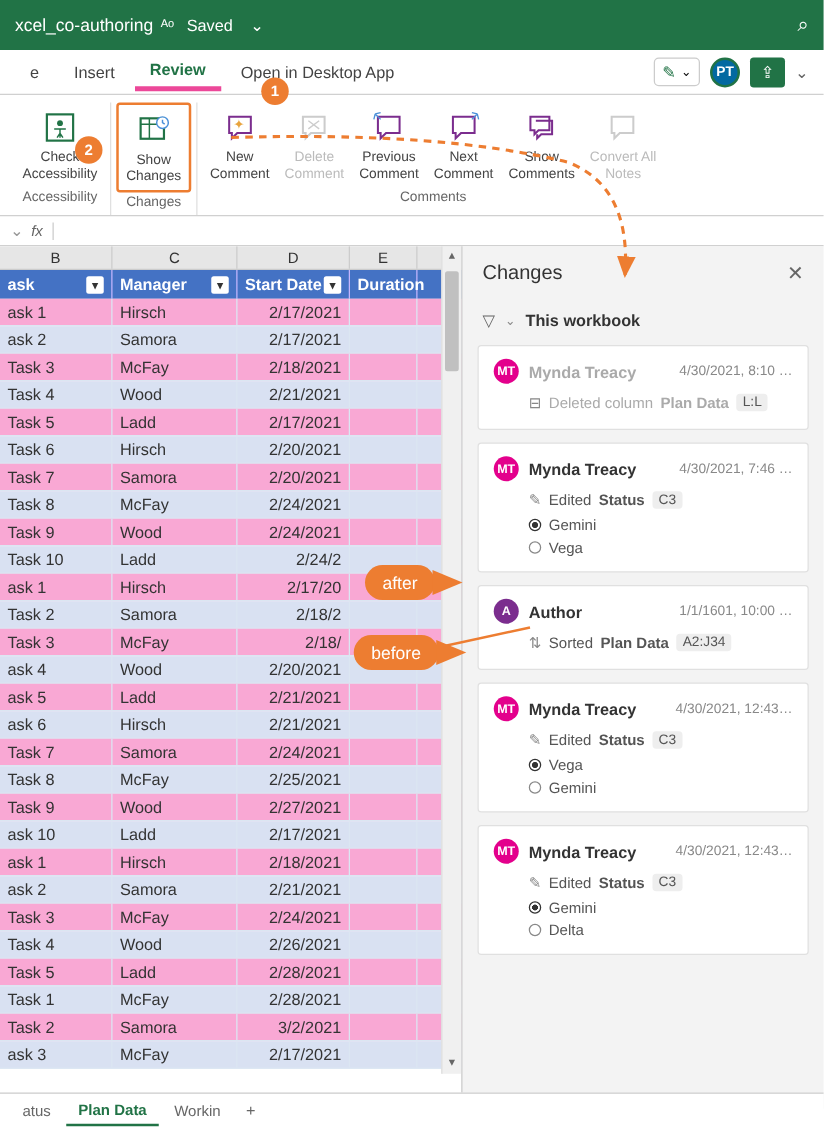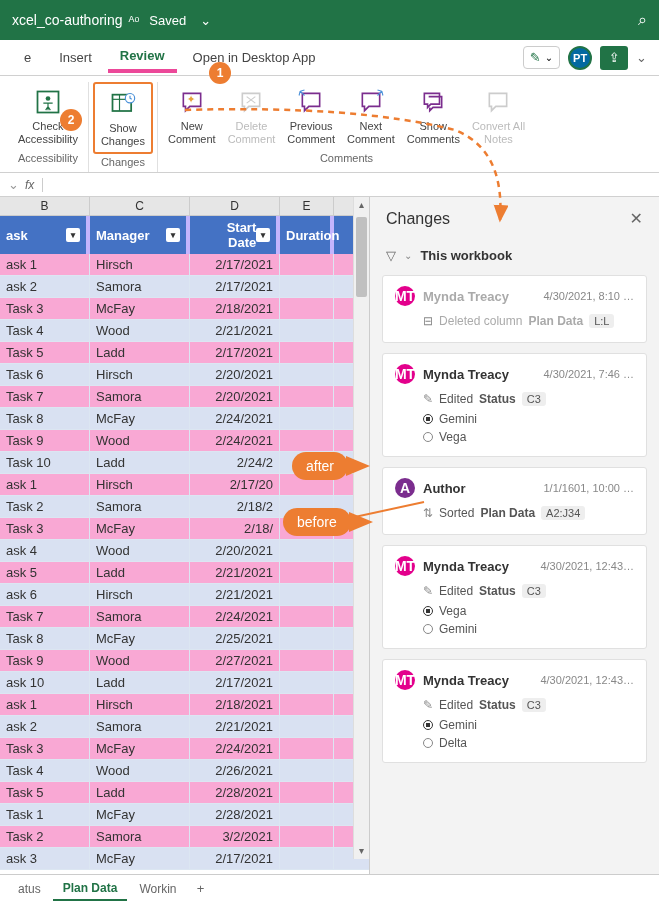--- a/index.html
+++ b/index.html
@@ -46,21 +46,21 @@
 
 .col-headers { display: flex; background: #e6e6e6; border-bottom: 1px solid #ccc; }
 .col-header { border-right: 1px solid #ccc; text-align: center; font-size: 12px; color: #333; padding: 2px 0; }
 .col-b { width: 90px; }
 .col-c { width: 100px; }
 .col-d { width: 90px; }
 .col-e { width: 54px; }
 
 
 .table-header-row { display: flex; background: #4472c4; color: #fff; font-weight: 600; }
-.table-header { padding: 4px 6px; border-right: 4px solid #c4b5fd; display: flex; align-items: center; justify-content: space-between; font-size: 13px; }
+.table-header { padding: 4px 6px; border-right: 1px solid #c4b5fd; display: flex; align-items: center; justify-content: space-between; font-size: 13px; }
 .dropdown-arrow { width: 14px; height: 14px; background: #fff; color: #333; display: flex; align-items: center; justify-content: center; font-size: 9px; border-radius: 2px; }
 .table-row { display: flex; border-bottom: 1px solid #dce6f2; }
 .table-row.even { background: #d9e1f2; }
 .table-row.odd { background: #f9a8d4; }
 .table-cell { padding: 3px 6px; border-right: 1px solid #dce6f2; font-size: 13px; color: #333; overflow: hidden; white-space: nowrap; }
 .cell-b { width: 90px; }
 .cell-c { width: 100px; }
 .cell-d { width: 90px; text-align: right; }
 .cell-e { width: 54px; }
 
@@ -75,21 +75,21 @@
 .panel-header { display: flex; align-items: center; justify-content: space-between; padding: 12px 16px; }
 .panel-title { font-size: 16px; color: #333; }
 .panel-close { color: #666; cursor: pointer; font-size: 16px; }
 .panel-filter { display: flex; align-items: center; gap: 8px; padding: 8px 16px 12px; color: #333; }
 .filter-icon { color: #666; }
 .panel-body { flex: 1; overflow-y: auto; padding: 0 12px; }
 
 .change-card { background: #fff; border: 1px solid #e0e0e0; border-radius: 3px; padding: 10px 12px; margin-bottom: 10px; }
 .change-card.muted .change-user, .change-card.muted .change-desc { color: #aaa; }
 .change-head { display: flex; align-items: center; gap: 8px; }
-.change-avatar { width: 20px; height: 20px; border-radius: 50%; color: #fff; display: flex; align-items: center; justify-content: center; font-size: 14px; font-weight: 600; }
+.change-avatar { width: 20px; height: 20px; border-radius: 50%; color: #fff; display: flex; align-items: center; justify-content: center; font-size: 10px; font-weight: 600; }
 .change-avatar.mt { background: #e3008c; }
 .change-avatar.a { background: #7b2d8e; }
 .change-user { font-weight: 600; color: #333; flex: 1; font-size: 13px; }
 .change-time { font-size: 11px; color: #888; }
 .change-desc { display: flex; align-items: center; gap: 6px; margin: 8px 0 4px 28px; color: #555; font-size: 12px; }
 .desc-icon { color: #888; }
 .pill { background: #eee; border-radius: 3px; padding: 1px 5px; font-size: 11px; color: #555; }
 .change-values { margin-left: 28px; }
 .val-row { display: flex; align-items: center; gap: 6px; padding: 2px 0; color: #555; font-size: 12px; }
 .radio { width: 10px; height: 10px; border-radius: 50%; border: 1.5px solid #888; display: inline-block; }

